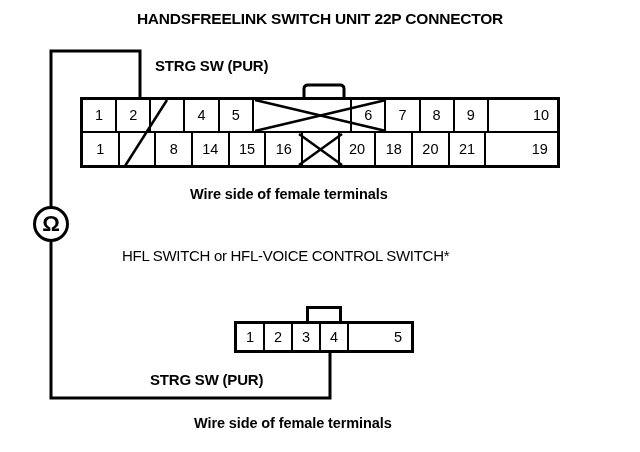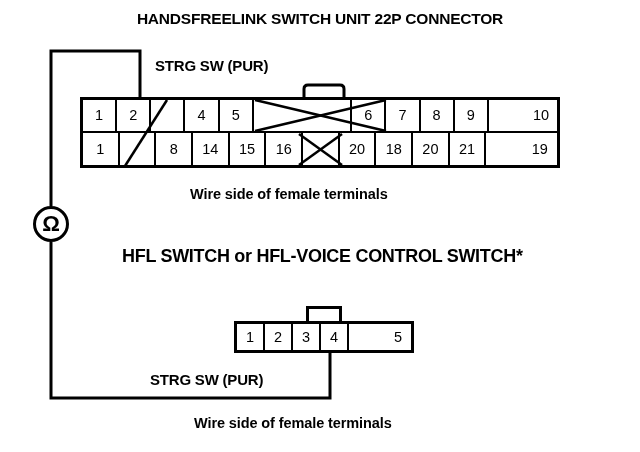--- a/index.html
+++ b/index.html
@@ -45,22 +45,22 @@
     letter-spacing: -0.1px;
     white-space: nowrap;
   }
   .caption-1 { left: 190px; top: 186px; }
   .caption-2 { left: 194px; top: 415px; }
 
   .label-hfl {
     position: absolute;
     left: 122px;
     top: 247px;
-    font-size: 18px;
-    font-weight: bold;
+    font-size: 15px;
+    font-weight: normal;
     line-height: 18px;
     letter-spacing: -0.3px;
     white-space: nowrap;
   }
   .label-strg-bottom {
     position: absolute;
     left: 150px;
     top: 371px;
     font-size: 15px;
     font-weight: bold;

